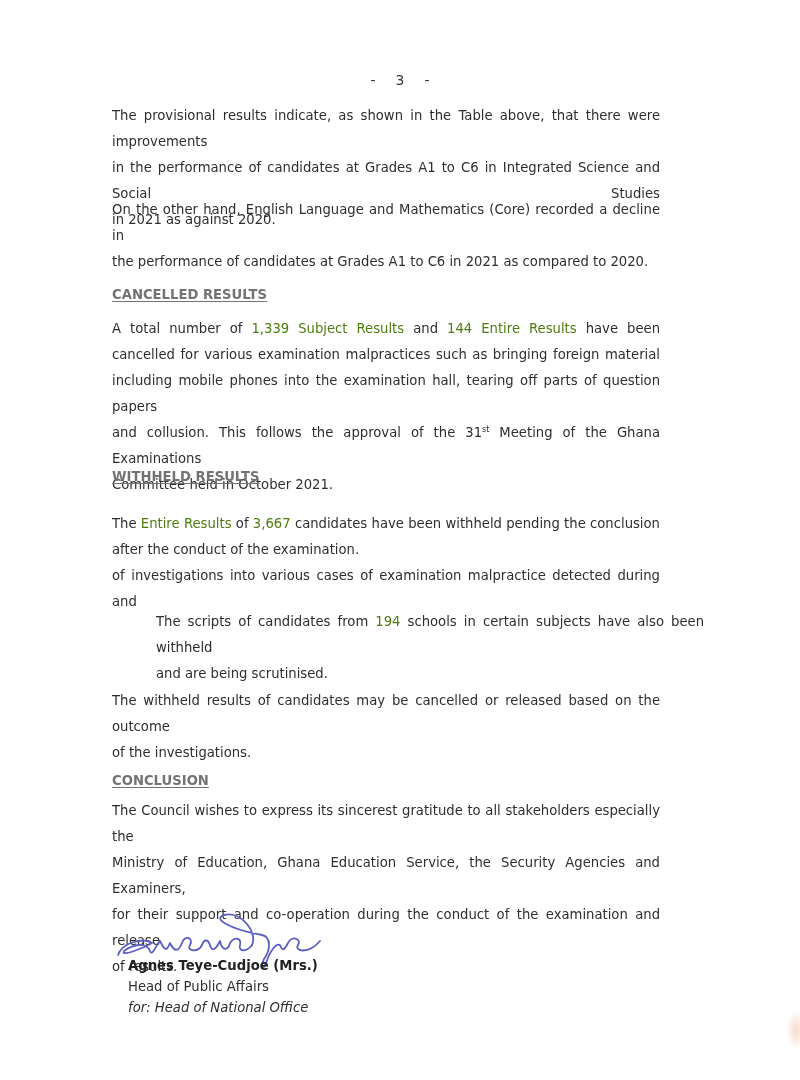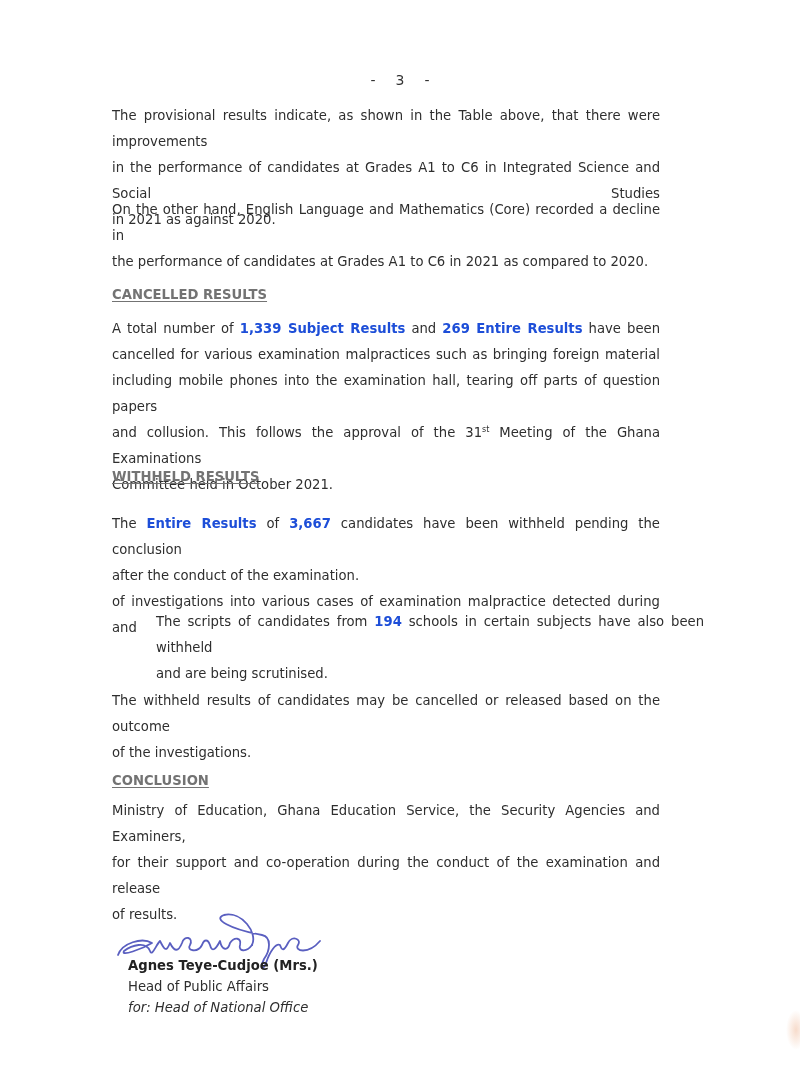--- a/index.html
+++ b/index.html
@@ -13,21 +13,21 @@
     font-size: 14px; letter-spacing: 0; color: #333;
   }
   .page-number span { display: inline-block; margin: 0 10px; }
   .block { position: absolute; left: 112px; width: 548px; font-size: 13.2px; line-height: 26px; }
   .line { display: block; white-space: nowrap; }
   .justify { text-align: justify; text-align-last: justify; white-space: normal; }
   .heading {
     position: absolute; left: 112px; font-weight: bold; font-size: 13.2px; text-decoration: underline;
     text-underline-offset: 2px; color: #737373;
   }
-  b { font-weight: bold; color: #1d4ed8; }
+  b { font-weight: normal; color: #4d7c0f; }
   sup { font-size: 8px; vertical-align: 5px; line-height: 0; }
   .sig-block { position: absolute; left: 128px; top: 955px; font-size: 13.2px; line-height: 21px; }
   .sig-name { font-weight: bold; color: #222; }
   .sig-italic { font-style: italic; }
   .signature { position: absolute; left: 112px; top: 905px; width: 220px; height: 70px; }
   .smudge {
     position: absolute; left: 786px; top: 1010px; width: 20px; height: 40px; border-radius: 50%;
     background: radial-gradient(ellipse at center, rgba(240,190,160,0.55), rgba(255,255,255,0) 70%);
   }
 </style>
@@ -46,21 +46,21 @@
     <span class="line">in 2021 as against 2020.</span>
   </div>
 
   <div class="block" style="top:197px;">
     <span class="line justify">On the other hand, English Language and Mathematics (Core) recorded a decline in</span>
     <span class="line">the performance of candidates at Grades A1 to C6 in 2021 as compared to 2020.</span>
   </div>
 
   <div class="heading" style="top:287px;">CANCELLED RESULTS</div>
   <div class="block" style="top:316px;">
-    <span class="line justify"><span>A total number of </span><b>1,339 Subject Results</b><span> and </span><b>269 Entire Results</b><span> have been</span></span>
+    <span class="line justify"><span>A total number of </span><b>1,339 Subject Results</b><span> and </span><b>144 Entire Results</b><span> have been</span></span>
     <span class="line justify">cancelled for various examination malpractices such as bringing foreign material</span>
     <span class="line justify">including mobile phones into the examination hall, tearing off parts of question papers</span>
     <span class="line justify"><span>and collusion. This follows the approval of the 31</span><sup>st</sup><span> Meeting of the Ghana Examinations</span></span>
     <span class="line">Committee held in October 2021.</span>
   </div>
 
   <div class="heading" style="top:469px;">WITHHELD RESULTS</div>
   <div class="block" style="top:511px;">
     <span class="line justify"><span>The </span><b>Entire Results</b><span> of </span><b>3,667</b><span> candidates have been withheld pending the conclusion</span></span>
     <span class="line">after the conduct of the examination.</span>
@@ -72,20 +72,21 @@
     <span class="line">and are being scrutinised.</span>
   </div>
 
   <div class="block" style="top:688px;">
     <span class="line justify">The withheld results of candidates may be cancelled or released based on the outcome</span>
     <span class="line">of the investigations.</span>
   </div>
 
   <div class="heading" style="top:773px;">CONCLUSION</div>
   <div class="block" style="top:798px;">
+    <span class="line justify">The Council wishes to express its sincerest gratitude to all stakeholders especially the</span>
     <span class="line justify">Ministry of Education, Ghana Education Service, the Security Agencies and Examiners,</span>
     <span class="line justify">for their support and co-operation during the conduct of the examination and release</span>
     <span class="line">of results.</span>
   </div>
 
   <svg class="signature" viewBox="0 0 220 70">
     <path d="M6 50 C 10 38, 30 32, 40 38 C 30 44, 8 52, 12 46 C 20 40, 34 36, 38 46 C 40 52, 44 40, 48 36 C 52 44, 54 48, 58 38 C 62 46, 66 48, 70 38 C 72 30, 82 32, 78 40 C 74 46, 86 48, 90 40 C 92 34, 96 34, 98 40 C 100 48, 104 44, 108 36 C 110 46, 116 46, 118 38 C 122 32, 130 32, 128 40 C 126 46, 134 48, 140 40" fill="none" stroke="#5a5fc0" stroke-width="1.8" stroke-linecap="round" stroke-linejoin="round"></path>
     <path d="M140 40 C 146 28, 130 6, 112 10 C 100 14, 118 24, 150 30 C 160 32, 158 46, 152 54 C 148 62, 150 68, 154 58 C 158 46, 164 38, 168 40 C 170 46, 172 46, 176 38 C 180 30, 190 34, 186 40 C 182 46, 196 50, 208 36" fill="none" stroke="#5a5fc0" stroke-width="1.8" stroke-linecap="round" stroke-linejoin="round"></path>
   </svg>
 

